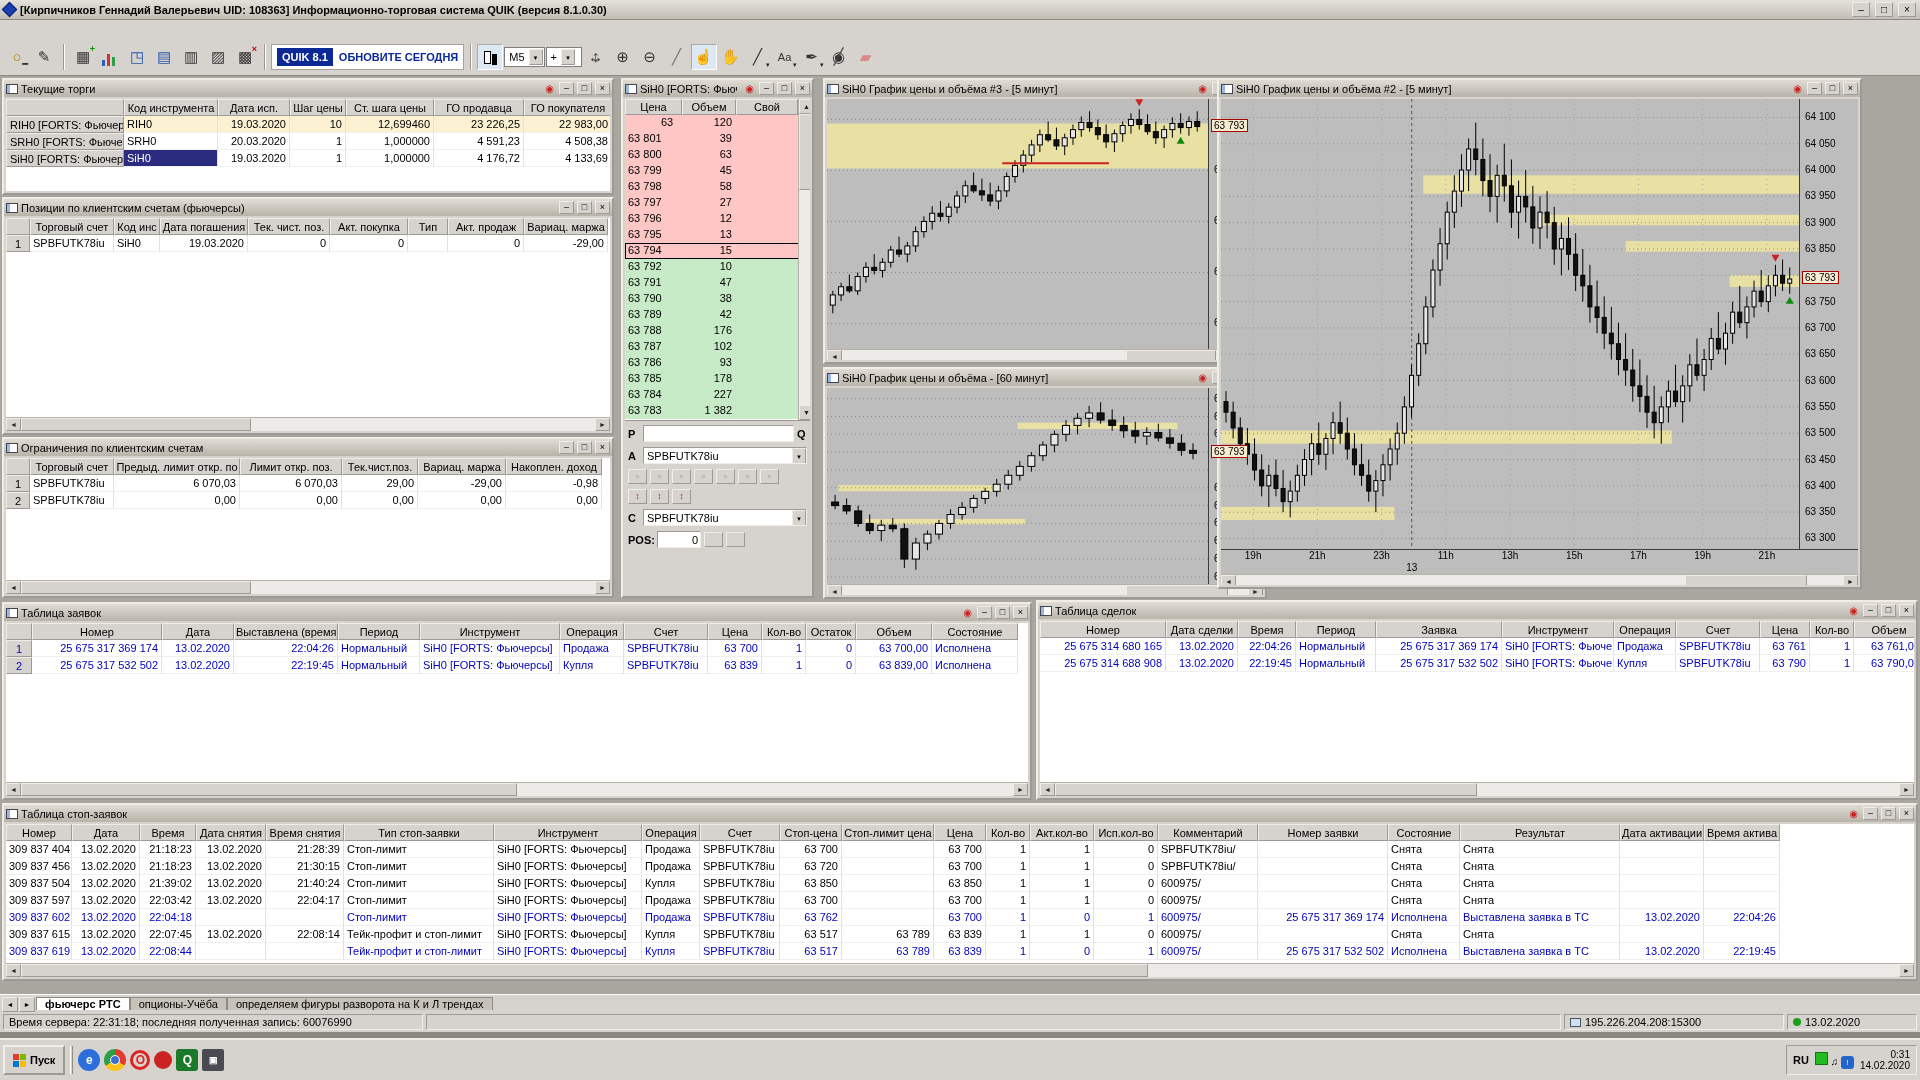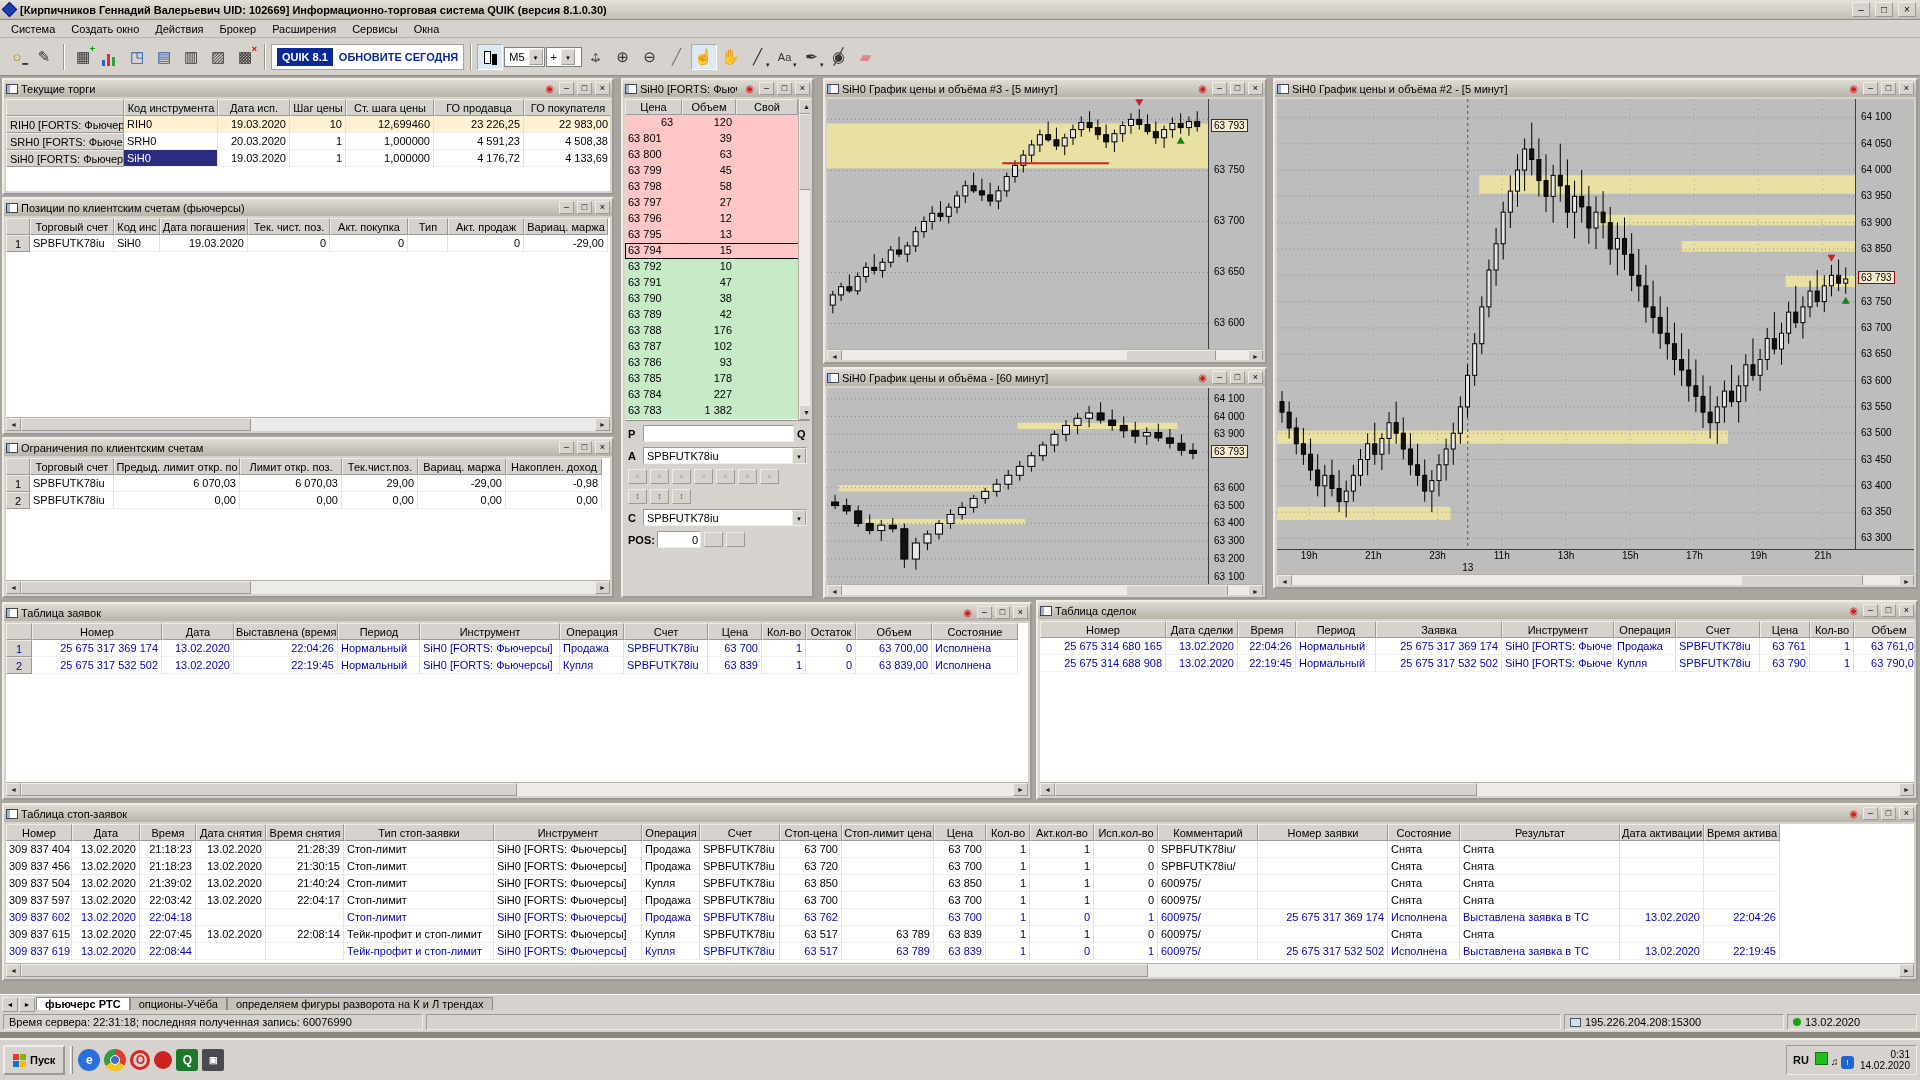--- a/index.html
+++ b/index.html
@@ -125,35 +125,26 @@
 .tri.shield{background:#2266cc;border-radius:3px;color:#fff;font-size:8px;}
 .clock{display:flex;flex-direction:column;align-items:flex-end;font-size:10px;line-height:11px;}
 </style>
 </head>
 <body>
 
 <div id="screen">
 
   <div class="titlebar">
     <span class="appicon"></span>
-    <span class="maintitle">[Кирпичников Геннадий Валерьевич UID: 102669] Информационно-торговая система QUIK (версия 8.1.0.30)</span>
+    <span class="maintitle">[Кирпичников Геннадий Валерьевич UID: 108363] Информационно-торговая система QUIK (версия 8.1.0.30)</span>
     <span class="mwb">–</span>
     <span class="mwb">□</span>
     <span class="mwb">×</span>
   </div>
 
-  <div class="menubar" id="menubar">
-      <span class="mitem">Система</span>
-      <span class="mitem">Создать окно</span>
-      <span class="mitem">Действия</span>
-      <span class="mitem">Брокер</span>
-      <span class="mitem">Расширения</span>
-      <span class="mitem">Сервисы</span>
-      <span class="mitem">Окна</span>
-    </div>
 
   <div class="toolbar">
     <span id="tbA" class="tbgroup">
         <span class="tbico gold">
           <span>○</span>
           <span class="g2 ">━</span>
         </span>
         <span class="tbico">
           <span>✎</span>
         </span>
@@ -789,21 +780,21 @@
       <div class="hscroll" style="top:196px;bottom:auto;height:14px">
           <span class="sbtn">◄</span>
           <span class="strack">
             <span class="sthumb" style="left: 70%; width: 25%;"></span>
           </span>
           <span class="sbtn">►</span>
         </div>
     </div>
   </div>
 
-  <div class="win" style="left:1273px;top:78px;width:645px;height:511px">
+  <div class="win" style="left:1217px;top:78px;width:645px;height:511px">
     <div class="wtitle">
       <span class="wicon"></span>
       <span class="wt">SiH0 График цены и объёма #2 - [5 минут]</span>
       <span class="wsp"></span>
         <span class="pin">◉</span>
       <span class="wb">–</span>
       <span class="wb">□</span>
       <span class="wb">×</span>
     </div>
     <div class="wbody cbody">

